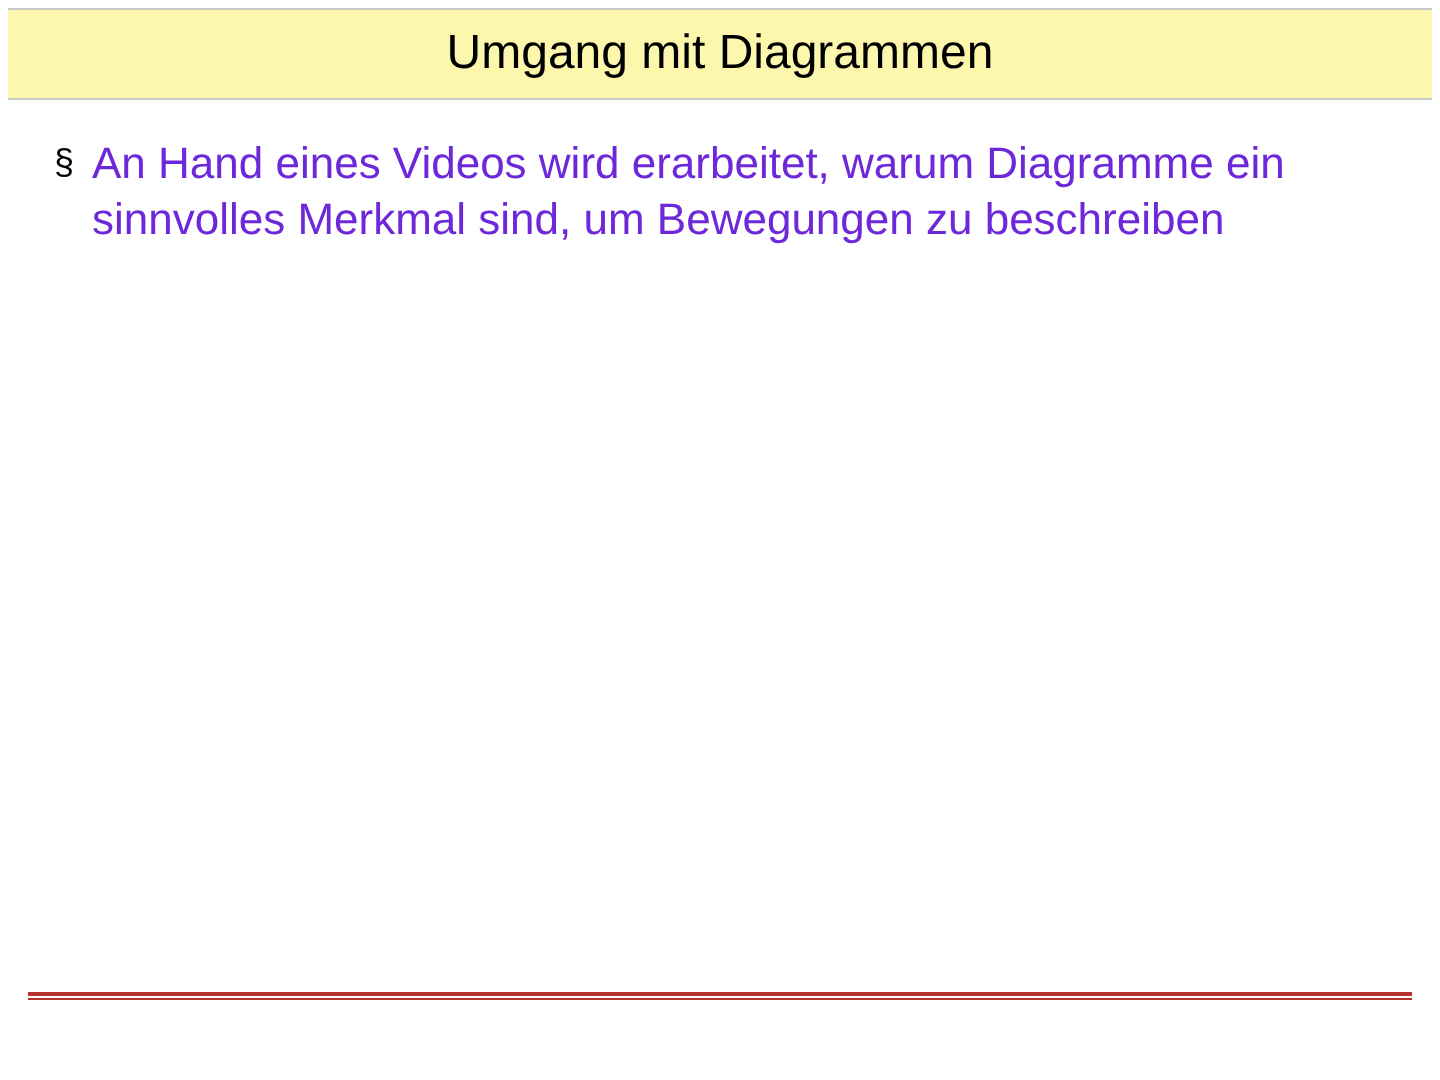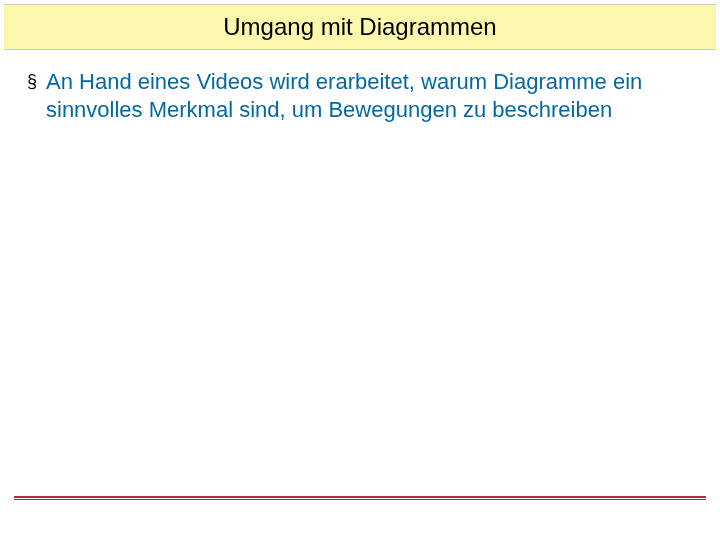--- a/index.html
+++ b/index.html
@@ -36,21 +36,21 @@
     width: 28px;
     flex-shrink: 0;
     font-size: 18px;
     color: #000;
     line-height: 1.3;
     text-align: center;
     padding-top: 2px;
   }
   .bullet-text {
     font-size: 22px;
-    color: #0369a1;
+    color: #6d28d9;
     line-height: 1.28;
   }
   .footer-rule {
     position: absolute;
     left: 14px;
     right: 14px;
     bottom: 40px;
     height: 3px;
     border-top: 2px solid #b4322a;
     border-bottom: 1px solid #b4322a;

